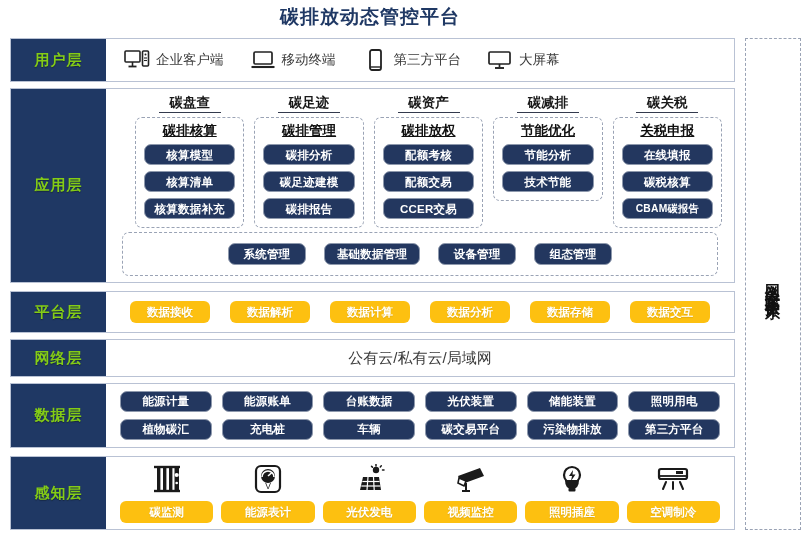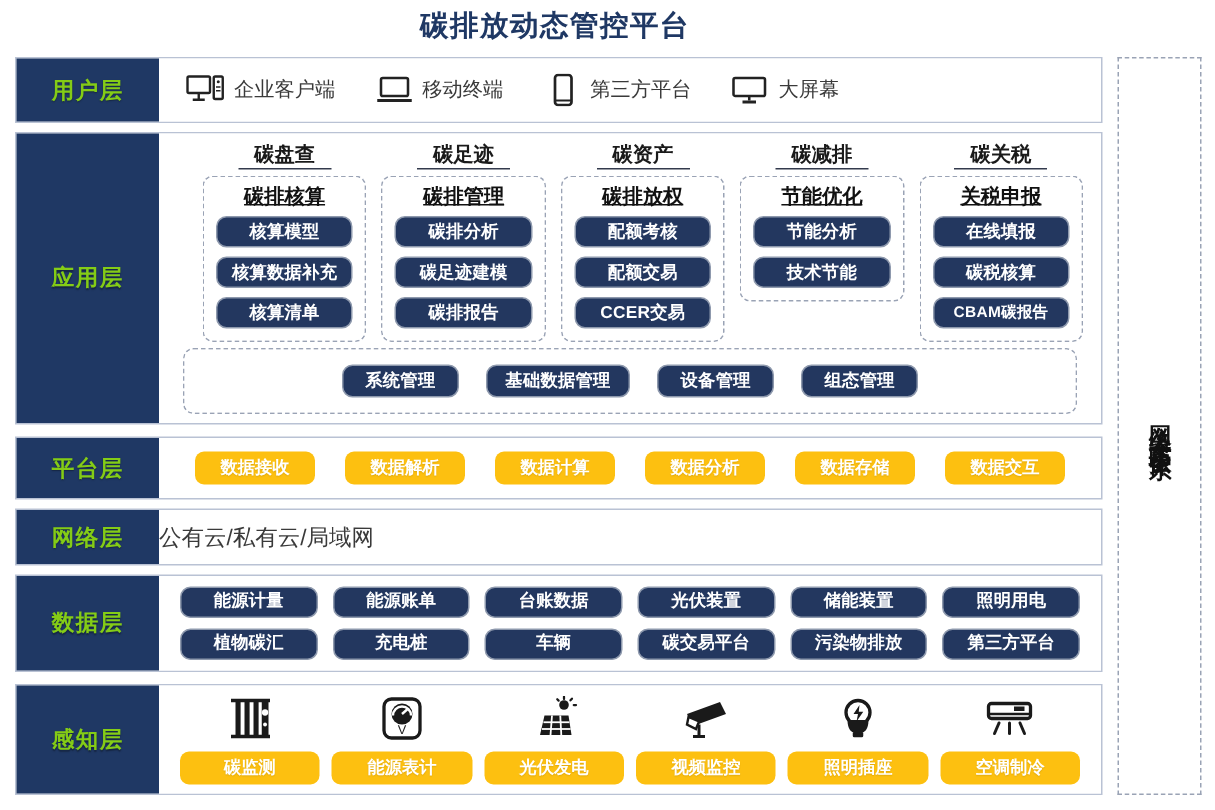--- a/index.html
+++ b/index.html
@@ -175,21 +175,21 @@
     height: 22px;
     min-width: 80px;
     padding: 0 8px;
     white-space: nowrap;
     text-shadow: 0 1px 1px rgba(0,0,0,.12);
   }
 
   
   .network-text {
     width: 100%;
-    text-align: left;
+    text-align: center;
     font-size: 15px;
     color: #3a3a3a;
   }
 
   
   .data-grid {
     width: 100%;
     padding: 6px 14px;
     display: flex;
     flex-direction: column;
@@ -312,22 +312,22 @@
     <div class="row-body">
       <div class="app-inner">
 
         <div class="app-cols">
 
           <div class="app-col">
             <div class="app-col-title">碳盘查</div>
             <div class="app-box">
               <div class="app-box-title">碳排核算</div>
               <div class="pill">核算模型</div>
+              <div class="pill">核算清单</div>
               <div class="pill">核算数据补充</div>
-              <div class="pill">核算清单</div>
             </div>
           </div>
 
           <div class="app-col">
             <div class="app-col-title">碳足迹</div>
             <div class="app-box">
               <div class="app-box-title">碳排管理</div>
               <div class="pill">碳排分析</div>
               <div class="pill">碳足迹建模</div>
               <div class="pill">碳排报告</div>

